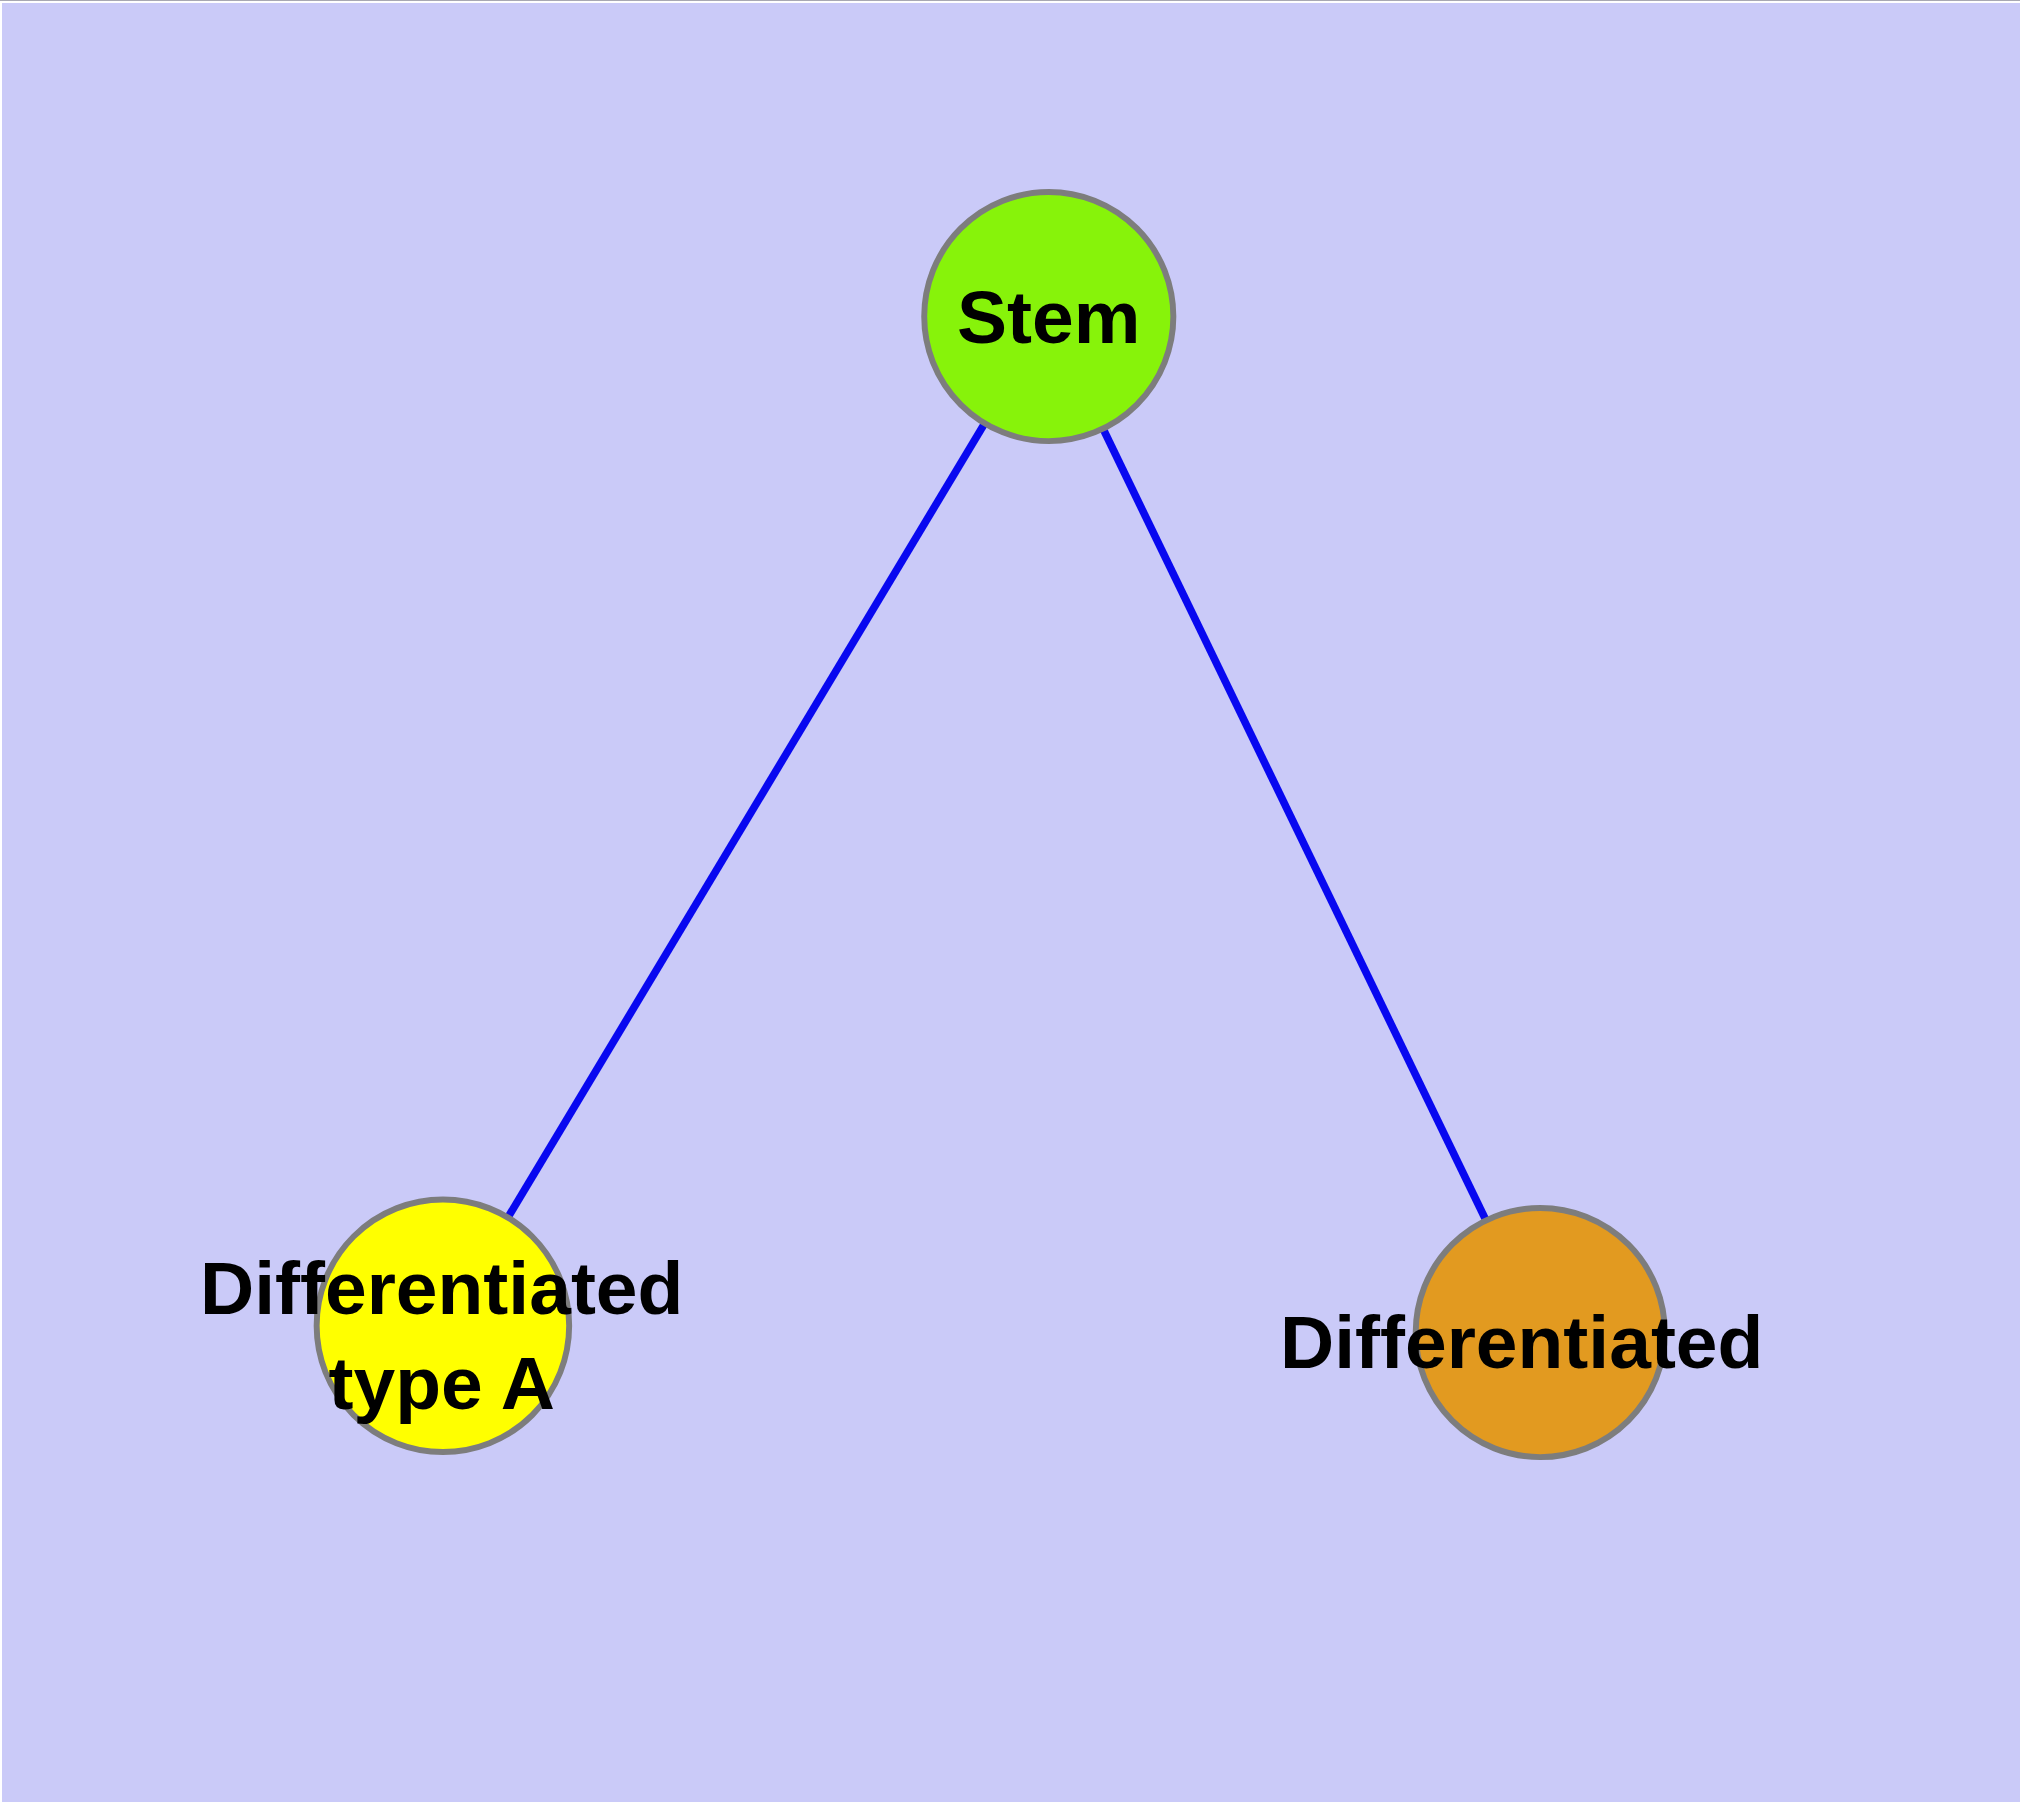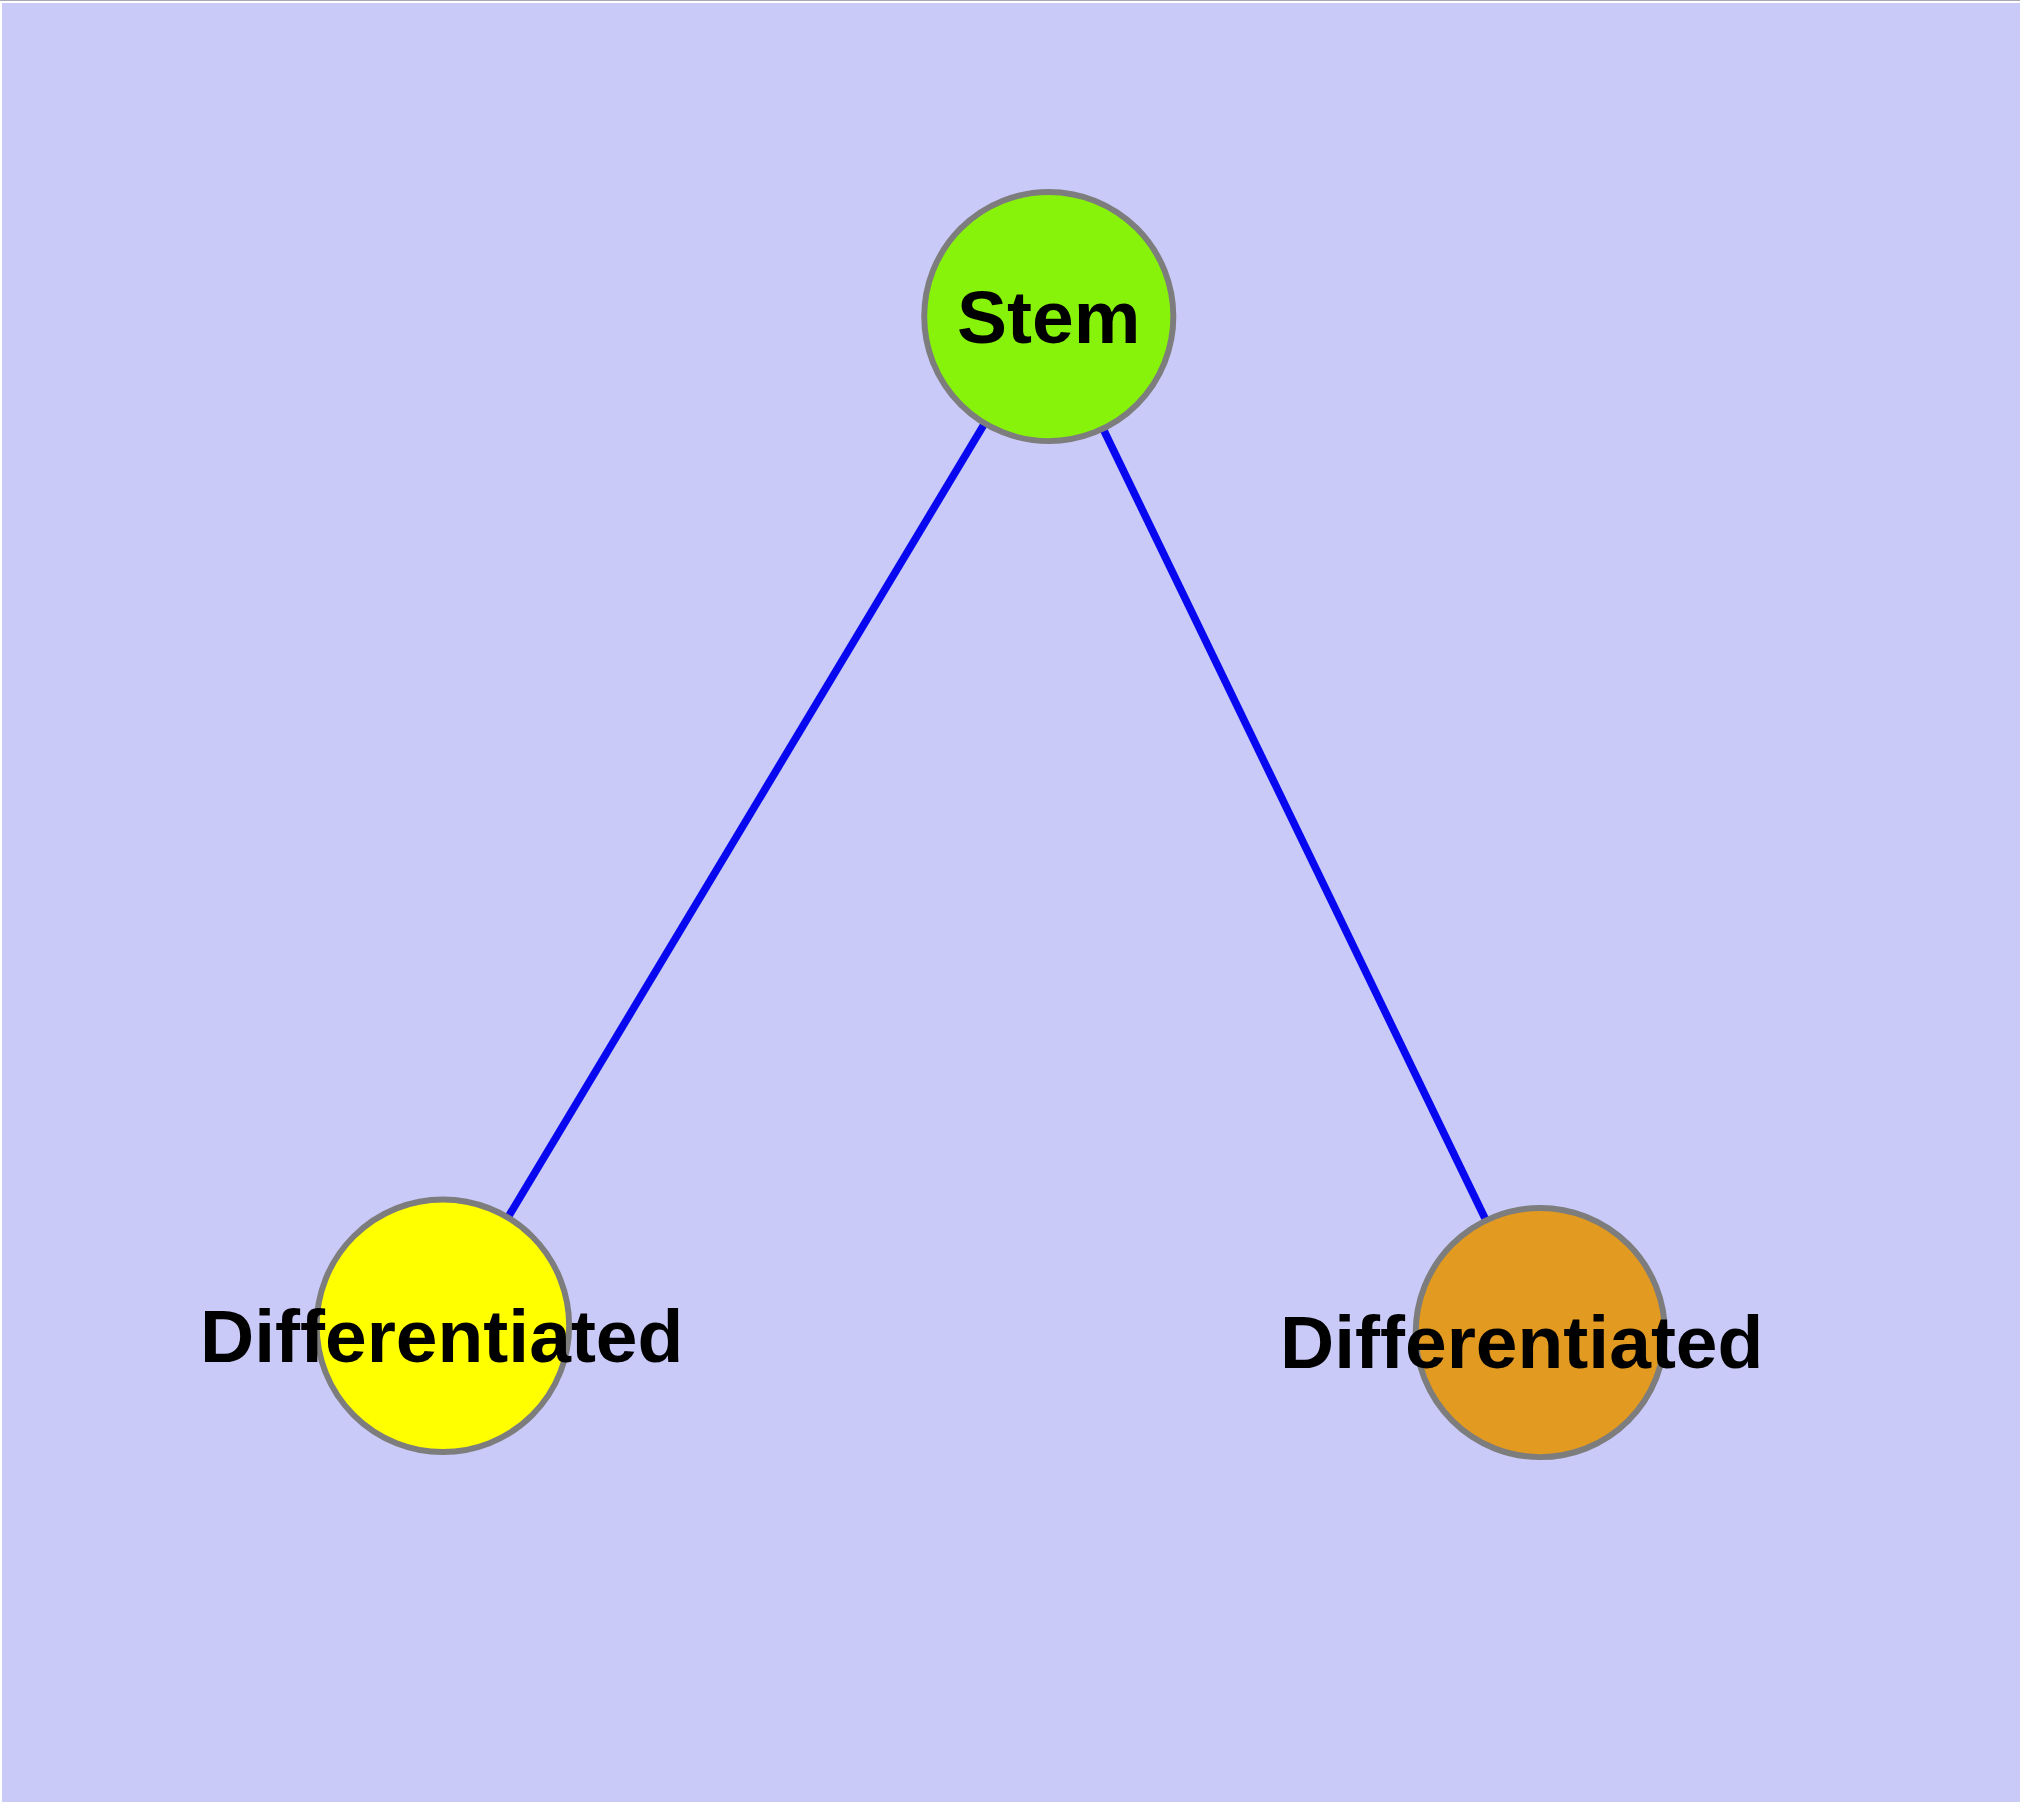--- a/index.html
+++ b/index.html
@@ -65,20 +65,21 @@
 
       <circle cx="1817" cy="1572" r="147" stroke-width="7" fill="#e29a20" stroke="#7d7d7d"></circle>
     </svg>
 
     <div class="node-label" style="left:1047px; top:314px;">
       <span class="line">Stem</span>
     </div>
 
     <div class="node-label" style="left:440px; top:1333px;">
       <span class="line">Differentiated</span>
+      <span class="line">type A</span>
     </div>
 
     <div class="node-label" style="left:1520px; top:1339px;">
       <span class="line">Differentiated</span>
     </div>
 
   </div>
 </div>
 
 

